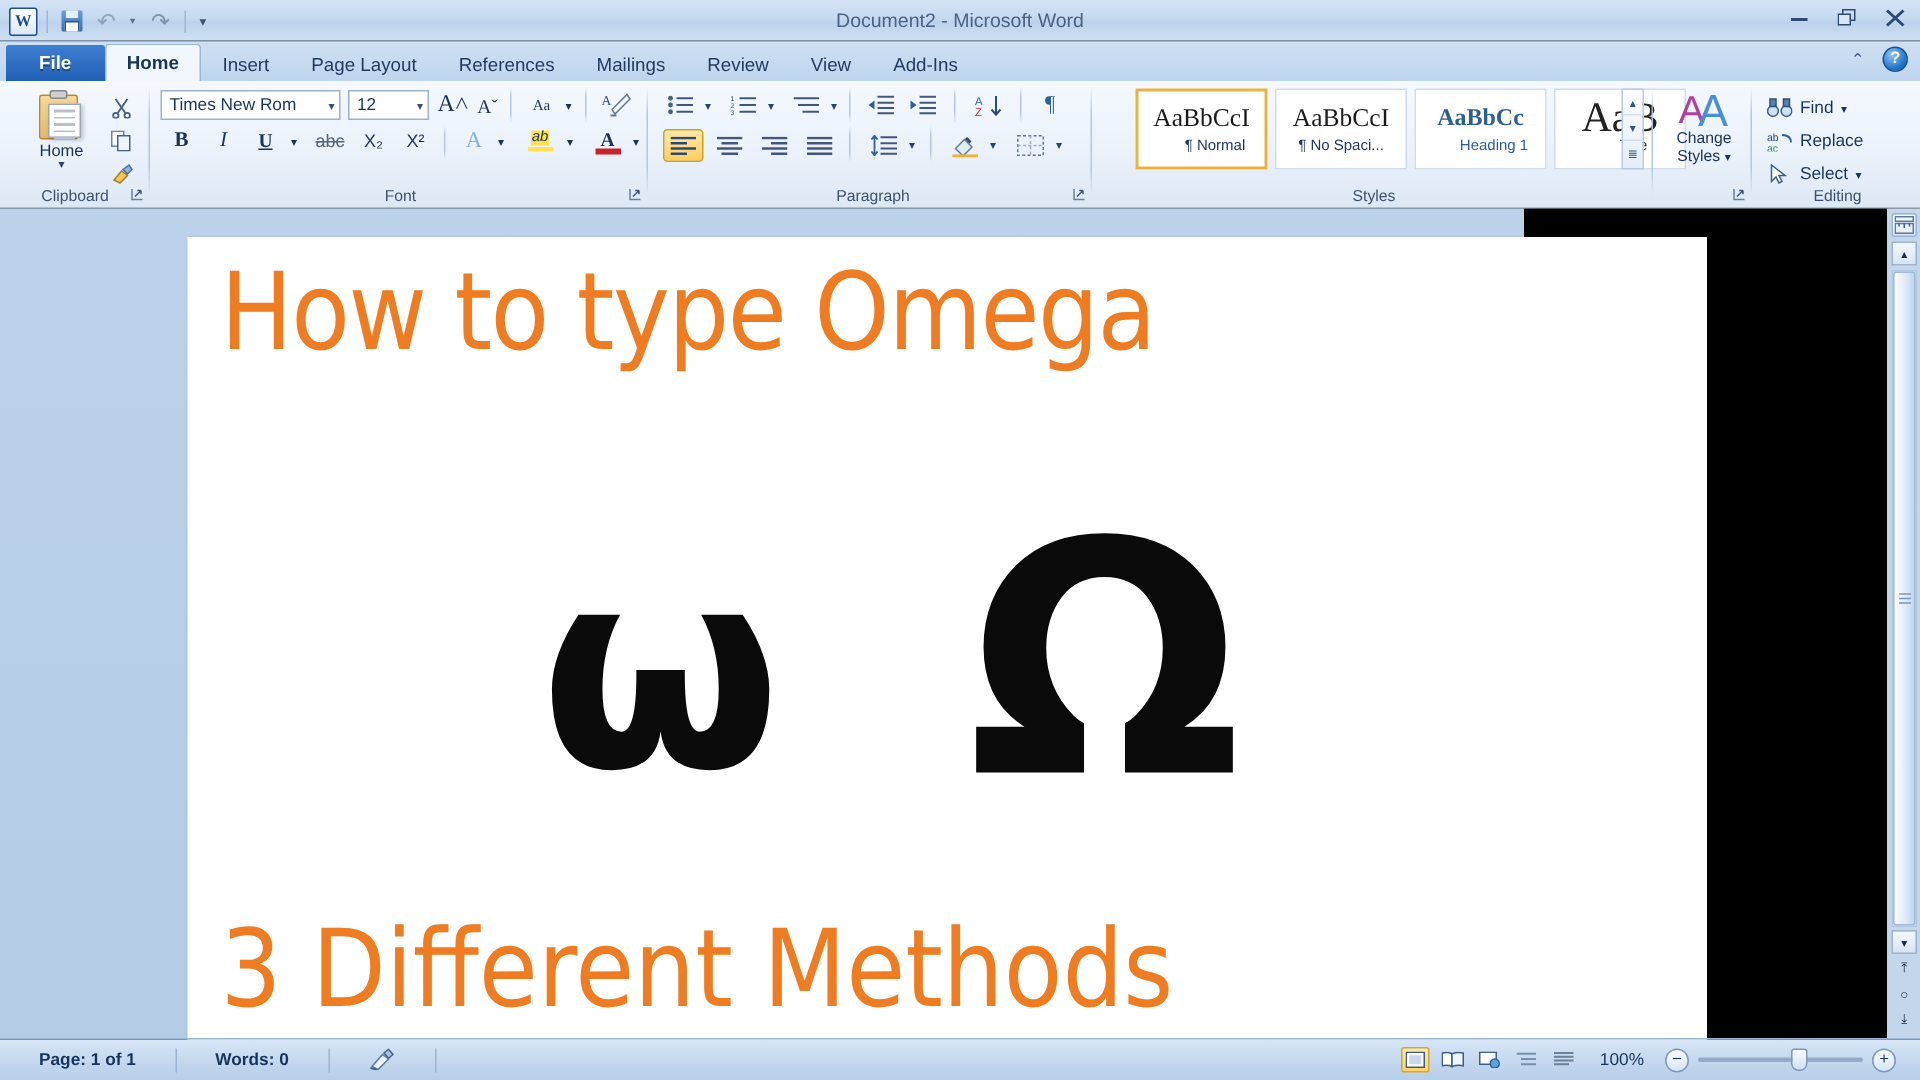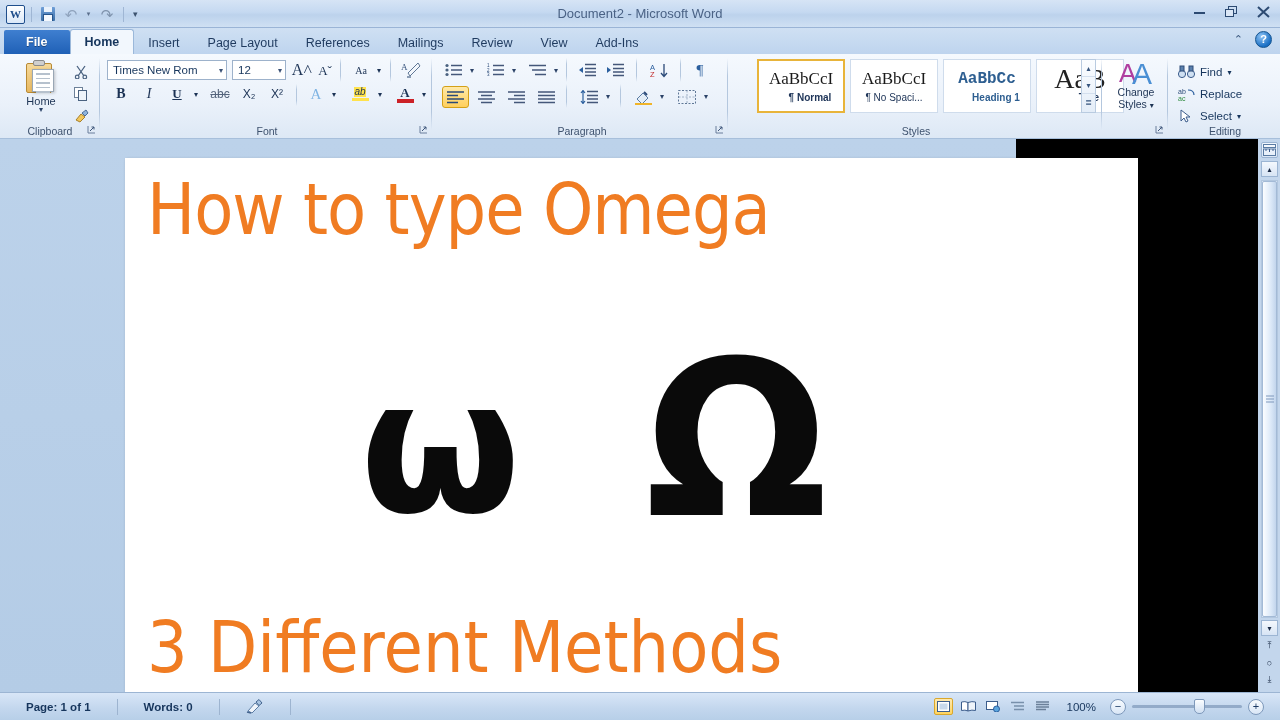--- a/index.html
+++ b/index.html
@@ -126,24 +126,24 @@
   
   #g-styles { left:730px; width:372px; }
   .style-gal { position:absolute; left:11px; top:5px; display:flex; gap:5px;padding-left:16px; }
   .style-item {
     width:88px; height:54px; background:#fff; border:1px solid #cfdcec;
     display:flex; flex-direction:column; align-items:center; justify-content:center;
     overflow:hidden;
   }
   .style-item.sel { border:2px solid #e8b43a; box-shadow:0 0 0 1px #fff inset; }
   .sp { font-family:"Liberation Serif", serif; font-size:17px; color:#1a1a1a; line-height:20px; white-space:nowrap; }
-  .sp.h1 { color:#2e5f91; font-weight:bold; font-family:Liberation Mono, monospace; font-size:16px;}
+  .sp.h1 { color:#2e5f91; font-weight:bold; font-family:Liberation Serif, serif; font-size:16px;}
   .sp.ti { font-size:28px; color:#222; letter-spacing:0px; }
   .sn { font-size:10px; color:#21375a; margin-top:3px; white-space:nowrap; }
-  .sn.b { font-weight:bold;margin-left:18px; }
+  .sn.b { font-weight:normal;margin-left:18px; }
   .gal-scroll { position:absolute; right:6px; top:5px; width:15px; height:54px; border:1px solid #b9cbe0; background:linear-gradient(to bottom,#fbfdff,#e4edf8); }
   .gal-scroll div { height:17px; display:flex; align-items:center; justify-content:center; font-size:8px; color:#35547d; border-bottom:1px solid #d3dfee; }
 
   
   #g-change { left:1104px; width:64px; }
   #g-editing { left:1170px; width:110px; }
   .ed-row { position:absolute; left:8px; height:22px; display:flex; align-items:center; gap:5px; font-size:11.5px; color:#16355c; }
 
   
   .workspace {

